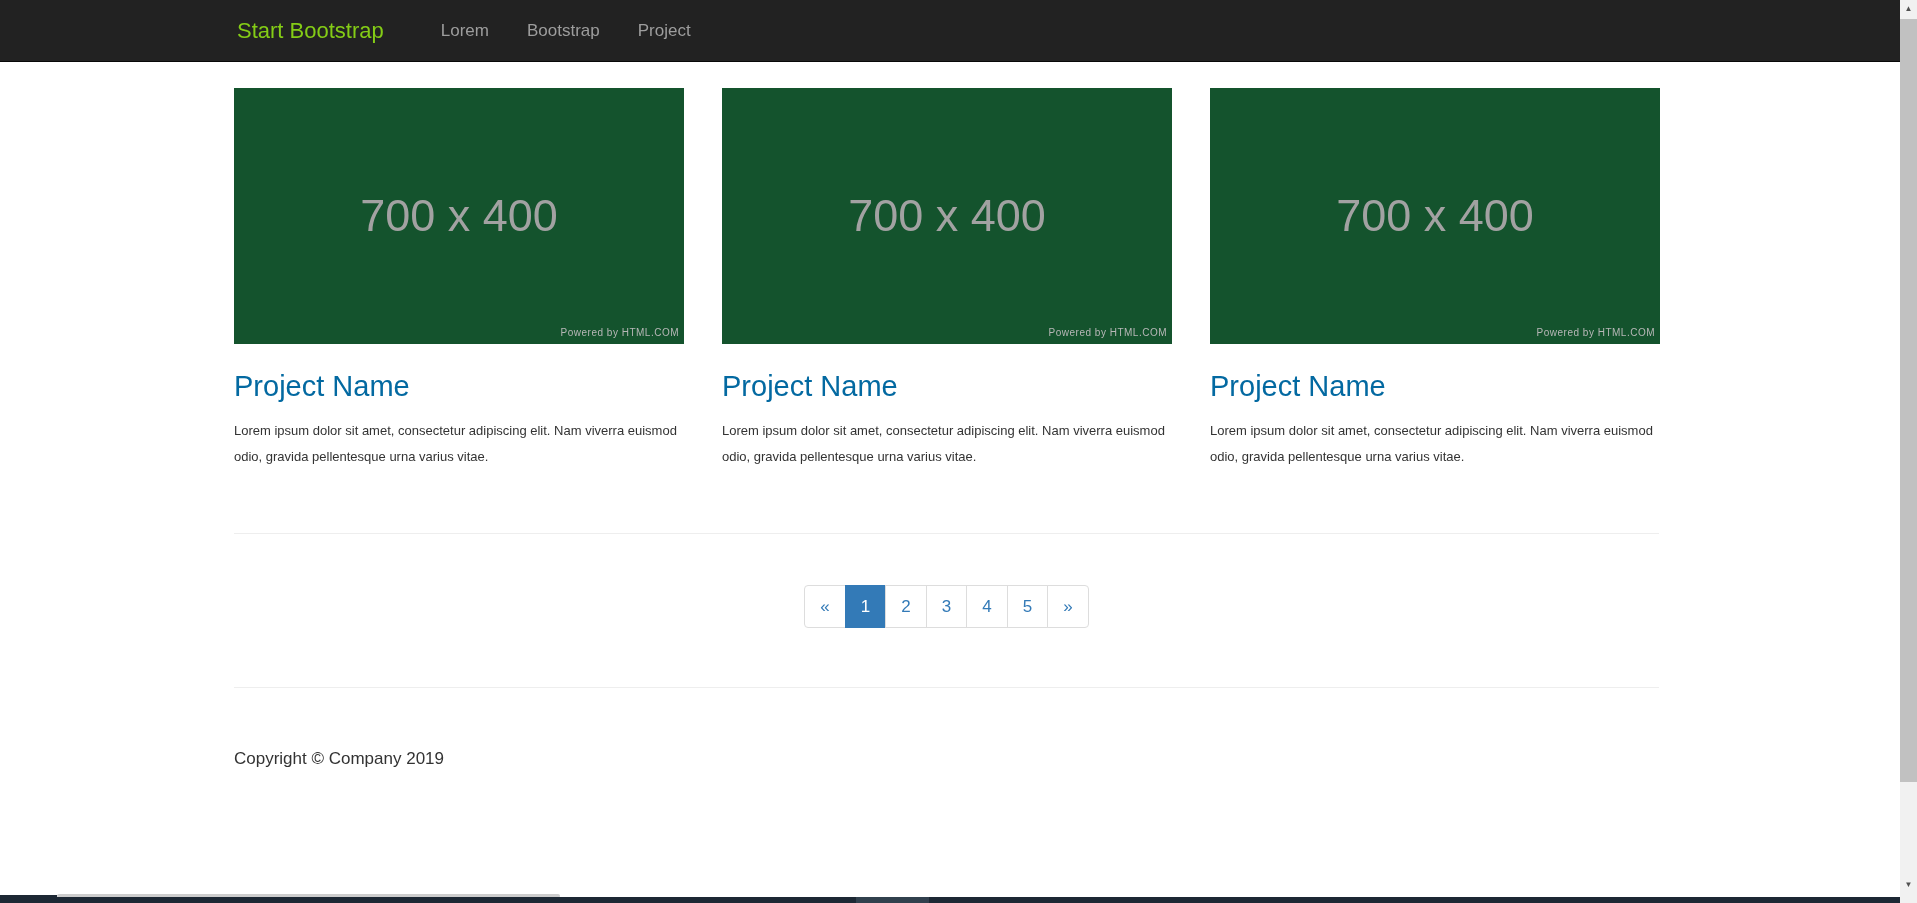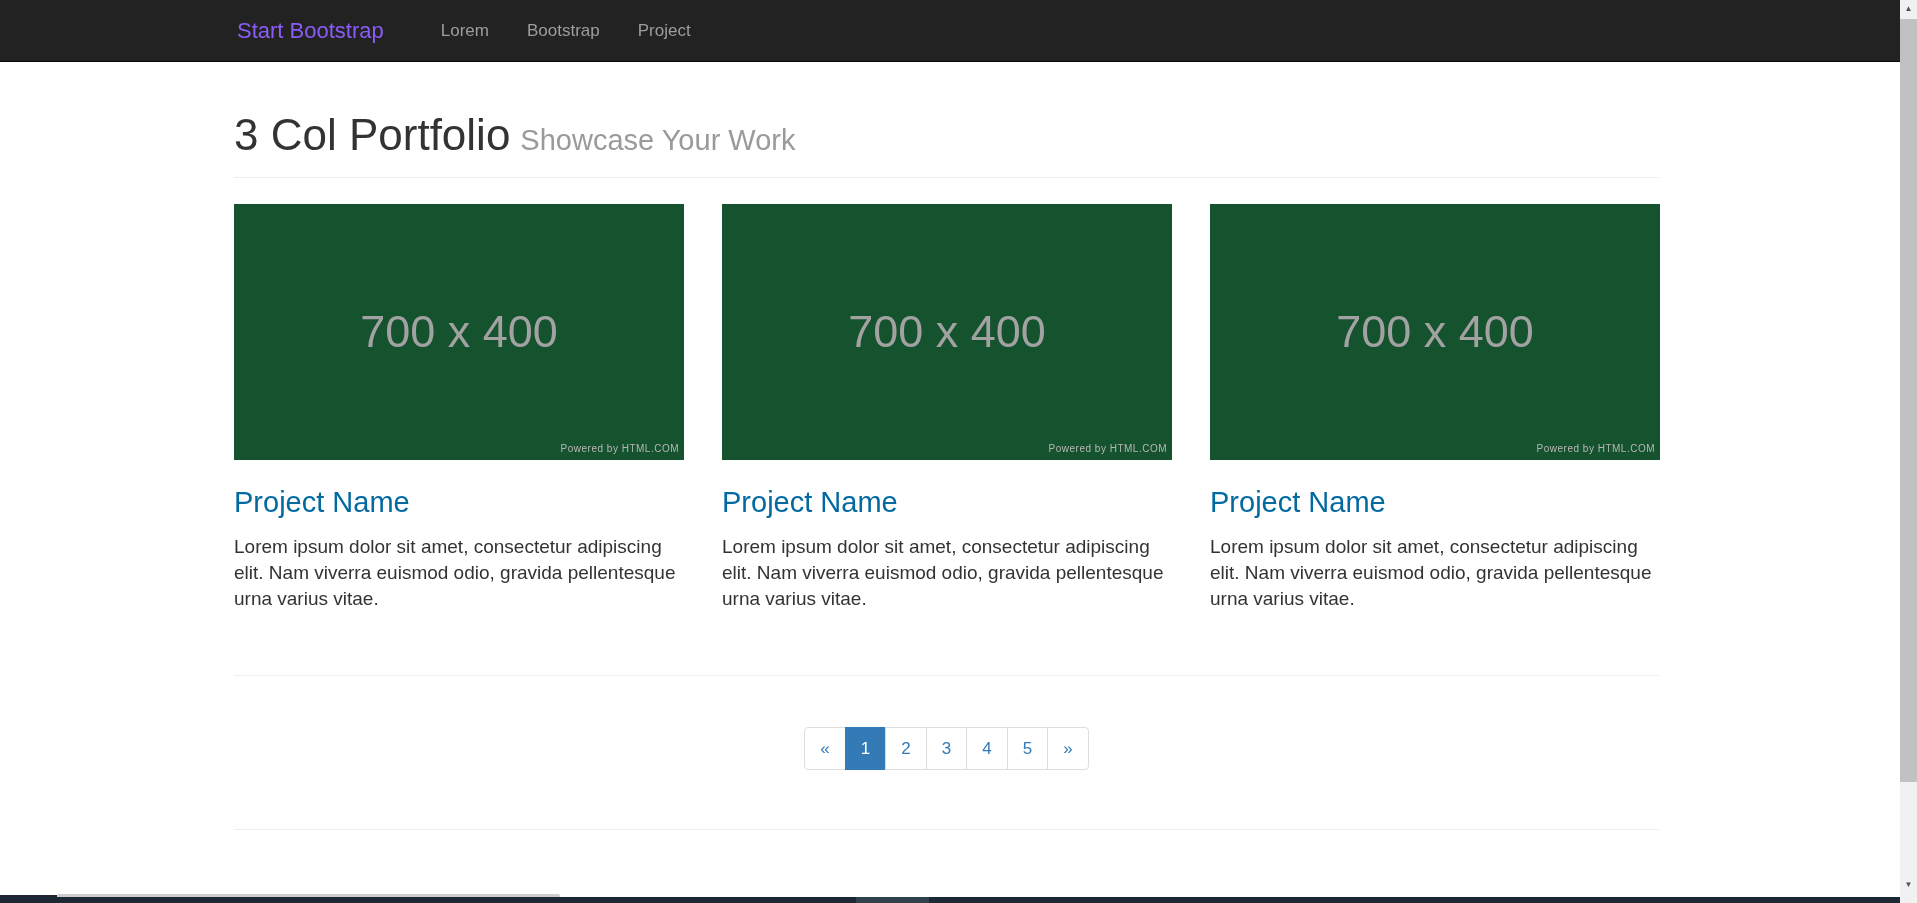--- a/index.html
+++ b/index.html
@@ -9,21 +9,21 @@
     background:#ffffff; color:#333333; position:relative;
   }
   a { text-decoration:none; }
 
   
   .navbar {
     position:absolute; top:0; left:0; width:1900px; height:62px;
     background:#222222; border-bottom:1px solid #080808;
   }
   .navbar-inner { height:100%; margin-left:237px; display:flex; align-items:center; }
-  .brand { color:#8b5cf6; font-size:22px; margin-right:38px; cursor:pointer; }
+  .brand { color:#84cc16; font-size:22px; margin-right:38px; cursor:pointer; }
   .nav-link { color:#9d9d9d; font-size:17px; padding:0 19px; cursor:pointer; }
 
   
   .container { position:absolute; left:234px; top:62px; width:1425px; }
 
   .page-header { margin-top:49px; padding-bottom:13px; border-bottom:1px solid #eeeeee; }
   .page-header h1 { font-size:44px; line-height:47px; font-weight:400; color:#333333; }
   .page-header .subtitle { font-size:29px; font-weight:400; color:#9a9a9a; margin-left:10px; }
 
   
@@ -35,21 +35,21 @@
   }
   .thumb-label { font-size:45px; color:#a2a2a2; }
   .watermark {
     position:absolute; right:5px; bottom:6px; font-size:10px;
     color:#b7b7b7; letter-spacing:.5px;
   }
   .project-title {
     display:inline-block; margin-top:27px; font-size:29px; line-height:31px;
     font-weight:400; color:#0369a1; cursor:pointer;
   }
-  .project-desc { margin-top:16px; font-size:19px; line-height:26px; color:#333333; }
+  .project-desc { margin-top:16px; font-size:13px; line-height:26px; color:#333333; }
 
   .hr { border:0; border-top:1px solid #eeeeee; height:0; }
   .hr-1 { margin-top:63px; }
   .hr-2 { margin-top:59px; }
 
   
   .pag-wrap { display:flex; justify-content:center; margin-top:51px; }
   .pagination { display:flex; }
   .page-cell {
     min-width:41px; height:43px; padding:0 15px; margin-left:-1px;
@@ -105,23 +105,20 @@
   <div class="navbar-inner">
     <a class="brand">Start Bootstrap</a>
     <a class="nav-link">Lorem</a>
     <a class="nav-link">Bootstrap</a>
     <a class="nav-link">Project</a>
   </div>
 </nav>
 
 <div class="container">
 
-  <div class="page-header">
-    <h1><span>3 Col Portfolio</span><span class="subtitle">Showcase Your Work</span></h1>
-  </div>
 
   <div class="row">
 
     <div class="col">
       <a class="thumb">
         <span class="thumb-label">700 x 400</span>
         <span class="watermark">Powered by HTML.COM</span>
       </a>
       <div><a class="project-title">Project Name</a></div>
       <p class="project-desc">Lorem ipsum dolor sit amet, consectetur adipiscing elit. Nam viverra euismod odio, gravida pellentesque urna varius vitae.</p>

